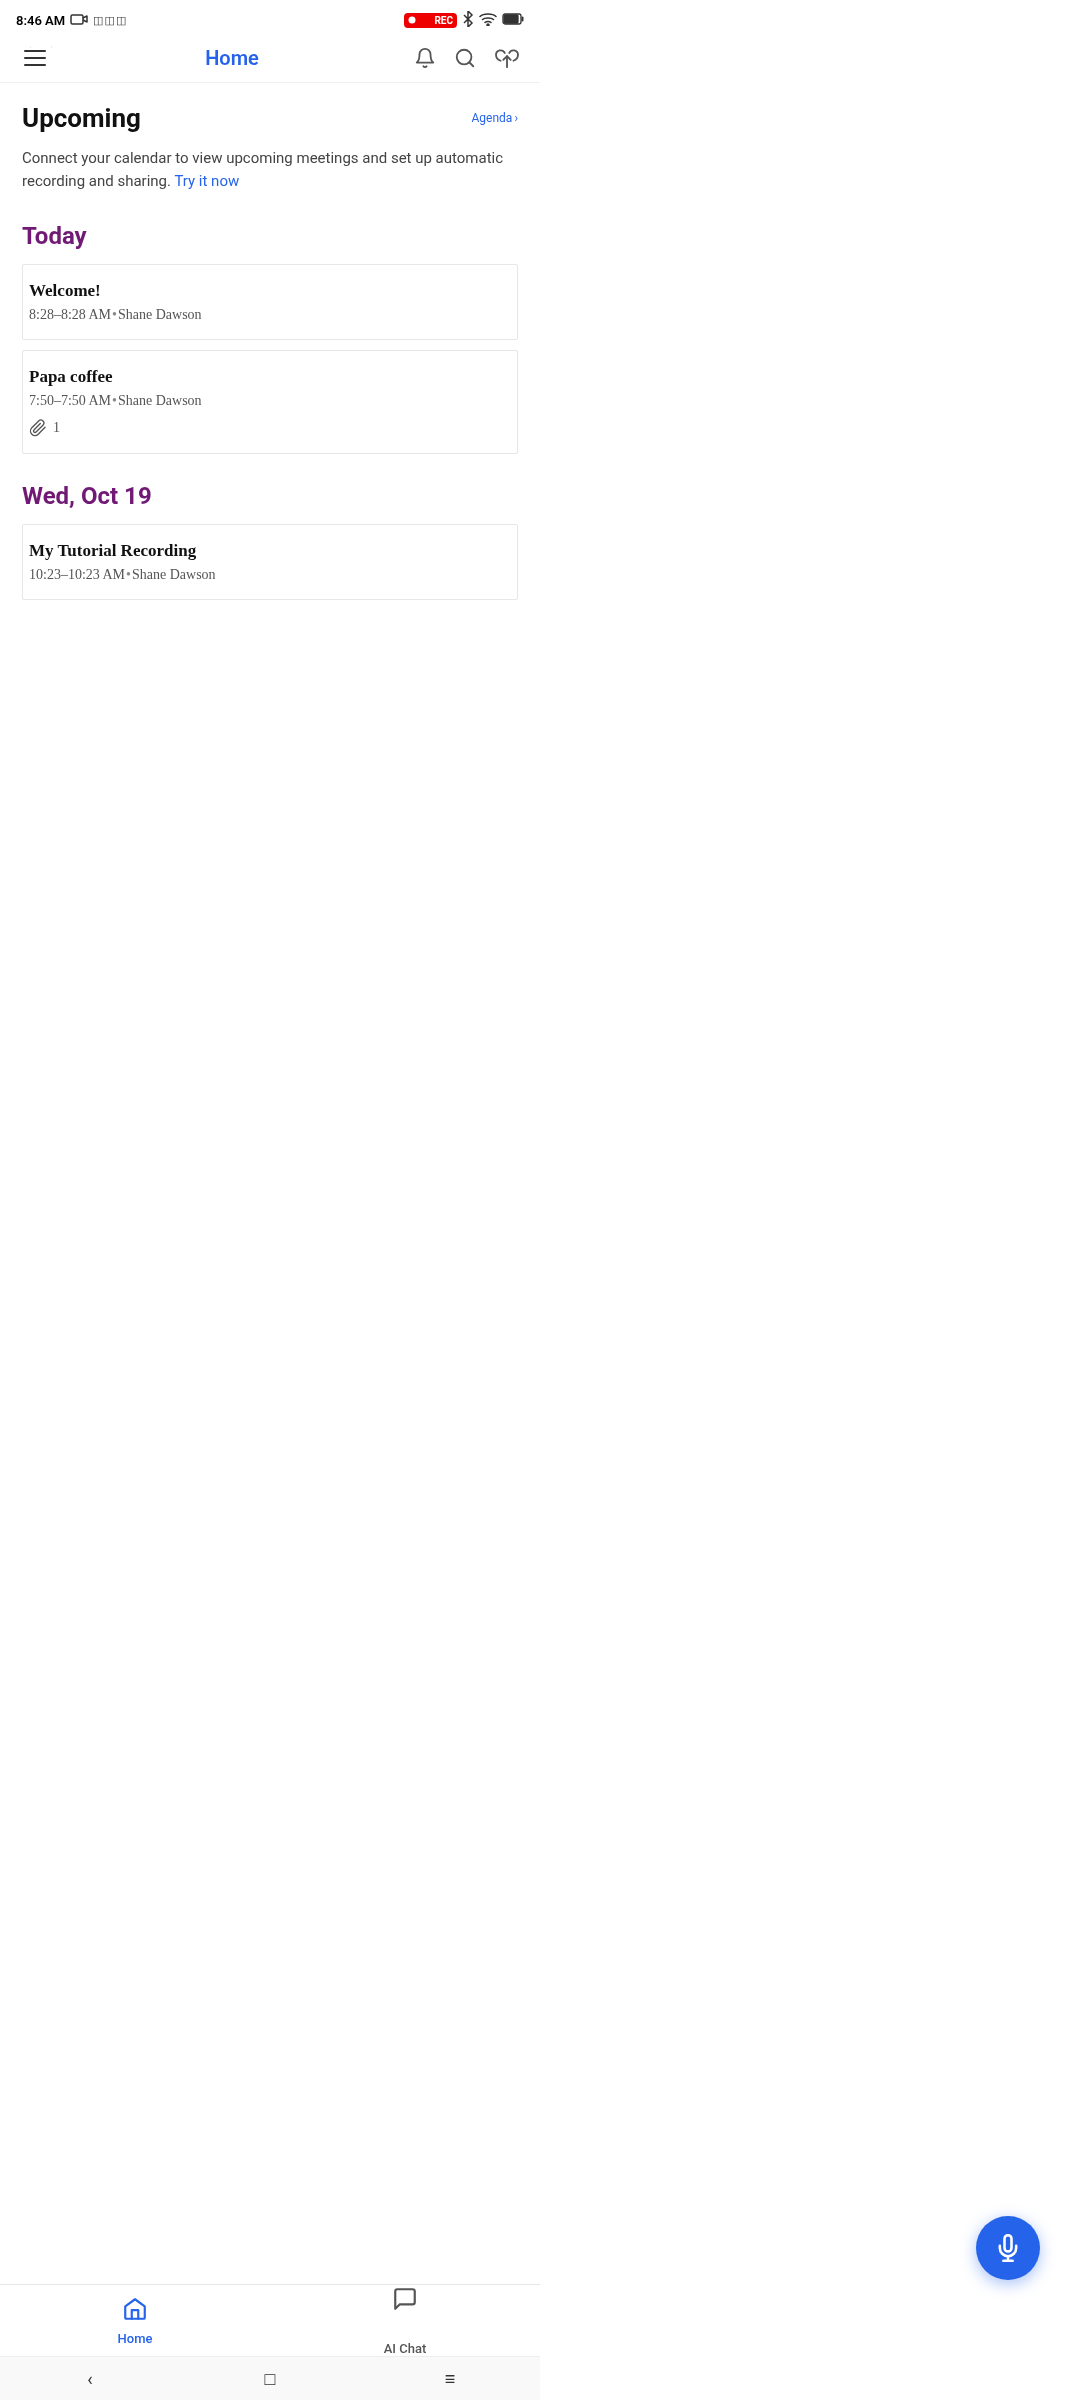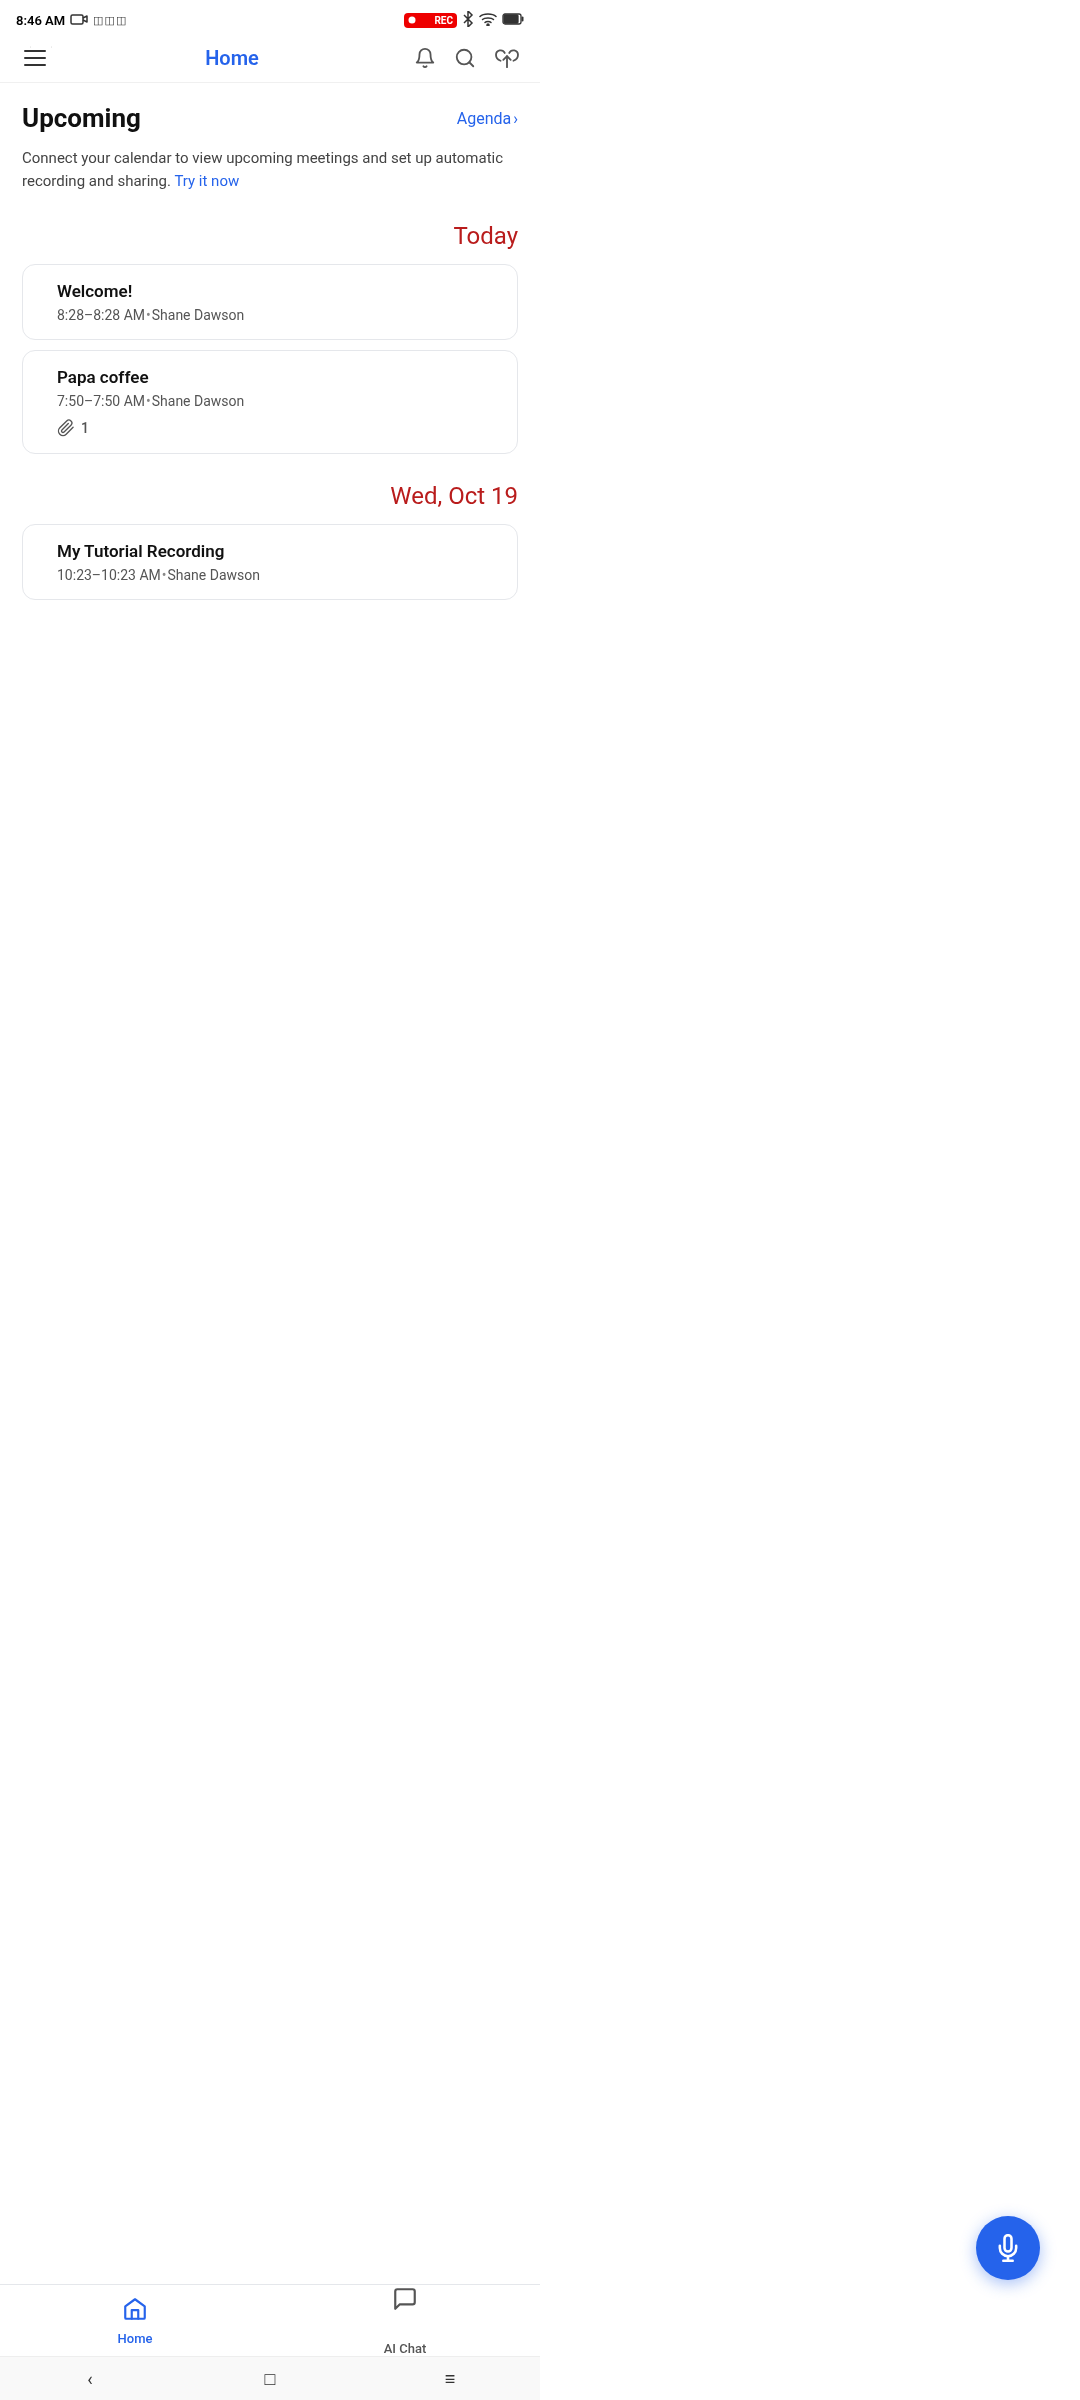--- a/index.html
+++ b/index.html
@@ -129,21 +129,21 @@
       margin-bottom: 14px;
     }
 
     .section-title {
       font-size: 26px;
       font-weight: 700;
       color: #111;
     }
 
     .agenda-link {
-      font-size: 16px;
+      font-size: 12px;
       color: #2563eb;
       cursor: pointer;
       display: flex;
       align-items: flex-end;
       gap: 2px;
     }
 
     .upcoming-desc {
       font-size: 15px;
       color: #444;
@@ -157,34 +157,34 @@
       text-decoration: none;
     }
 
     
     .day-section {
       margin-bottom: 28px;
     }
 
     .day-title {
       font-size: 24px;
-      font-weight: 400;
-      color: #b91c1c;
+      font-weight: 700;
+      color: #701a75;
       margin-bottom: 14px;
-      text-align: right;
     }
 
     
     .meeting-card {
       border: 1px solid #e5e7eb;
-      border-radius: 13px;
-      padding: 16px 34px;
+      border-radius: 2px;
+      padding: 16px 6px;
       margin-bottom: 10px;
       background: #fff;
       cursor: pointer;
+      font-family: Liberation Serif, serif;
     }
 
     .meeting-title {
       font-size: 17px;
       font-weight: 600;
       color: #111;
       margin-bottom: 6px;
     }
 
     .meeting-meta {

